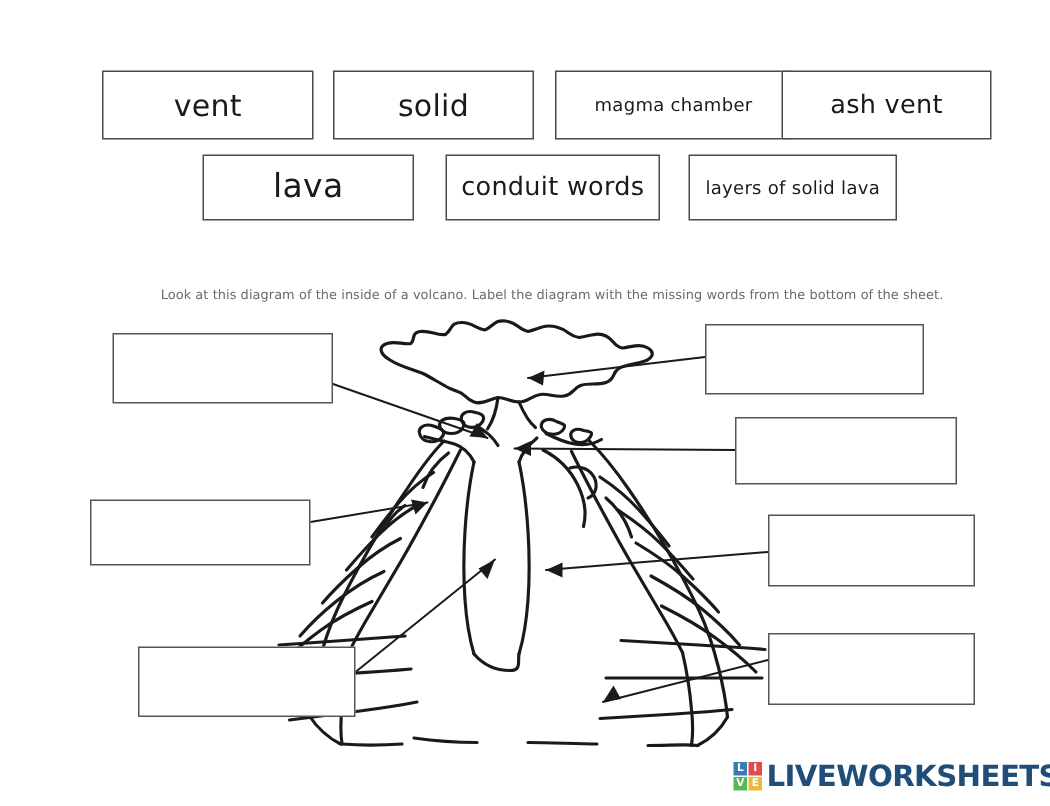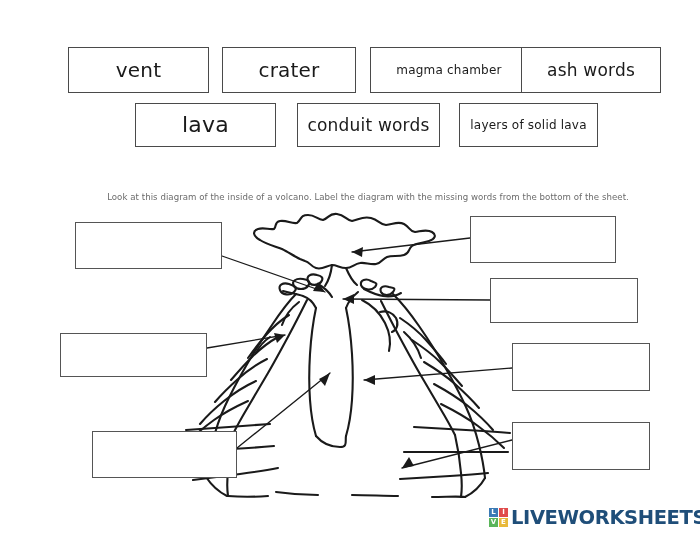--- a/index.html
+++ b/index.html
@@ -123,27 +123,27 @@
 </head>
 <body>
 
 <div id="worksheet">
 
   <div id="word-bank">
       <div class="wordbox wb-lg" style="left: 68px; top: 47px; width: 141px; height: 46px;">
         <span>vent</span>
       </div>
       <div class="wordbox wb-lg" style="left: 222px; top: 47px; width: 134px; height: 46px;">
-        <span>crater</span>
+        <span>solid</span>
       </div>
       <div class="wordbox wb-sm" style="left: 370px; top: 47px; width: 158px; height: 46px;">
         <span>magma chamber</span>
       </div>
       <div class="wordbox wb-md" style="left: 521px; top: 47px; width: 140px; height: 46px;">
-        <span>ash words</span>
+        <span>ash vent</span>
       </div>
       <div class="wordbox wb-xl" style="left: 135px; top: 103px; width: 141px; height: 44px;">
         <span>lava</span>
       </div>
       <div class="wordbox wb-md" style="left: 297px; top: 103px; width: 143px; height: 44px;">
         <span>conduit words</span>
       </div>
       <div class="wordbox wb-sm" style="left: 459px; top: 103px; width: 139px; height: 44px;">
         <span>layers of solid lava</span>
       </div>

